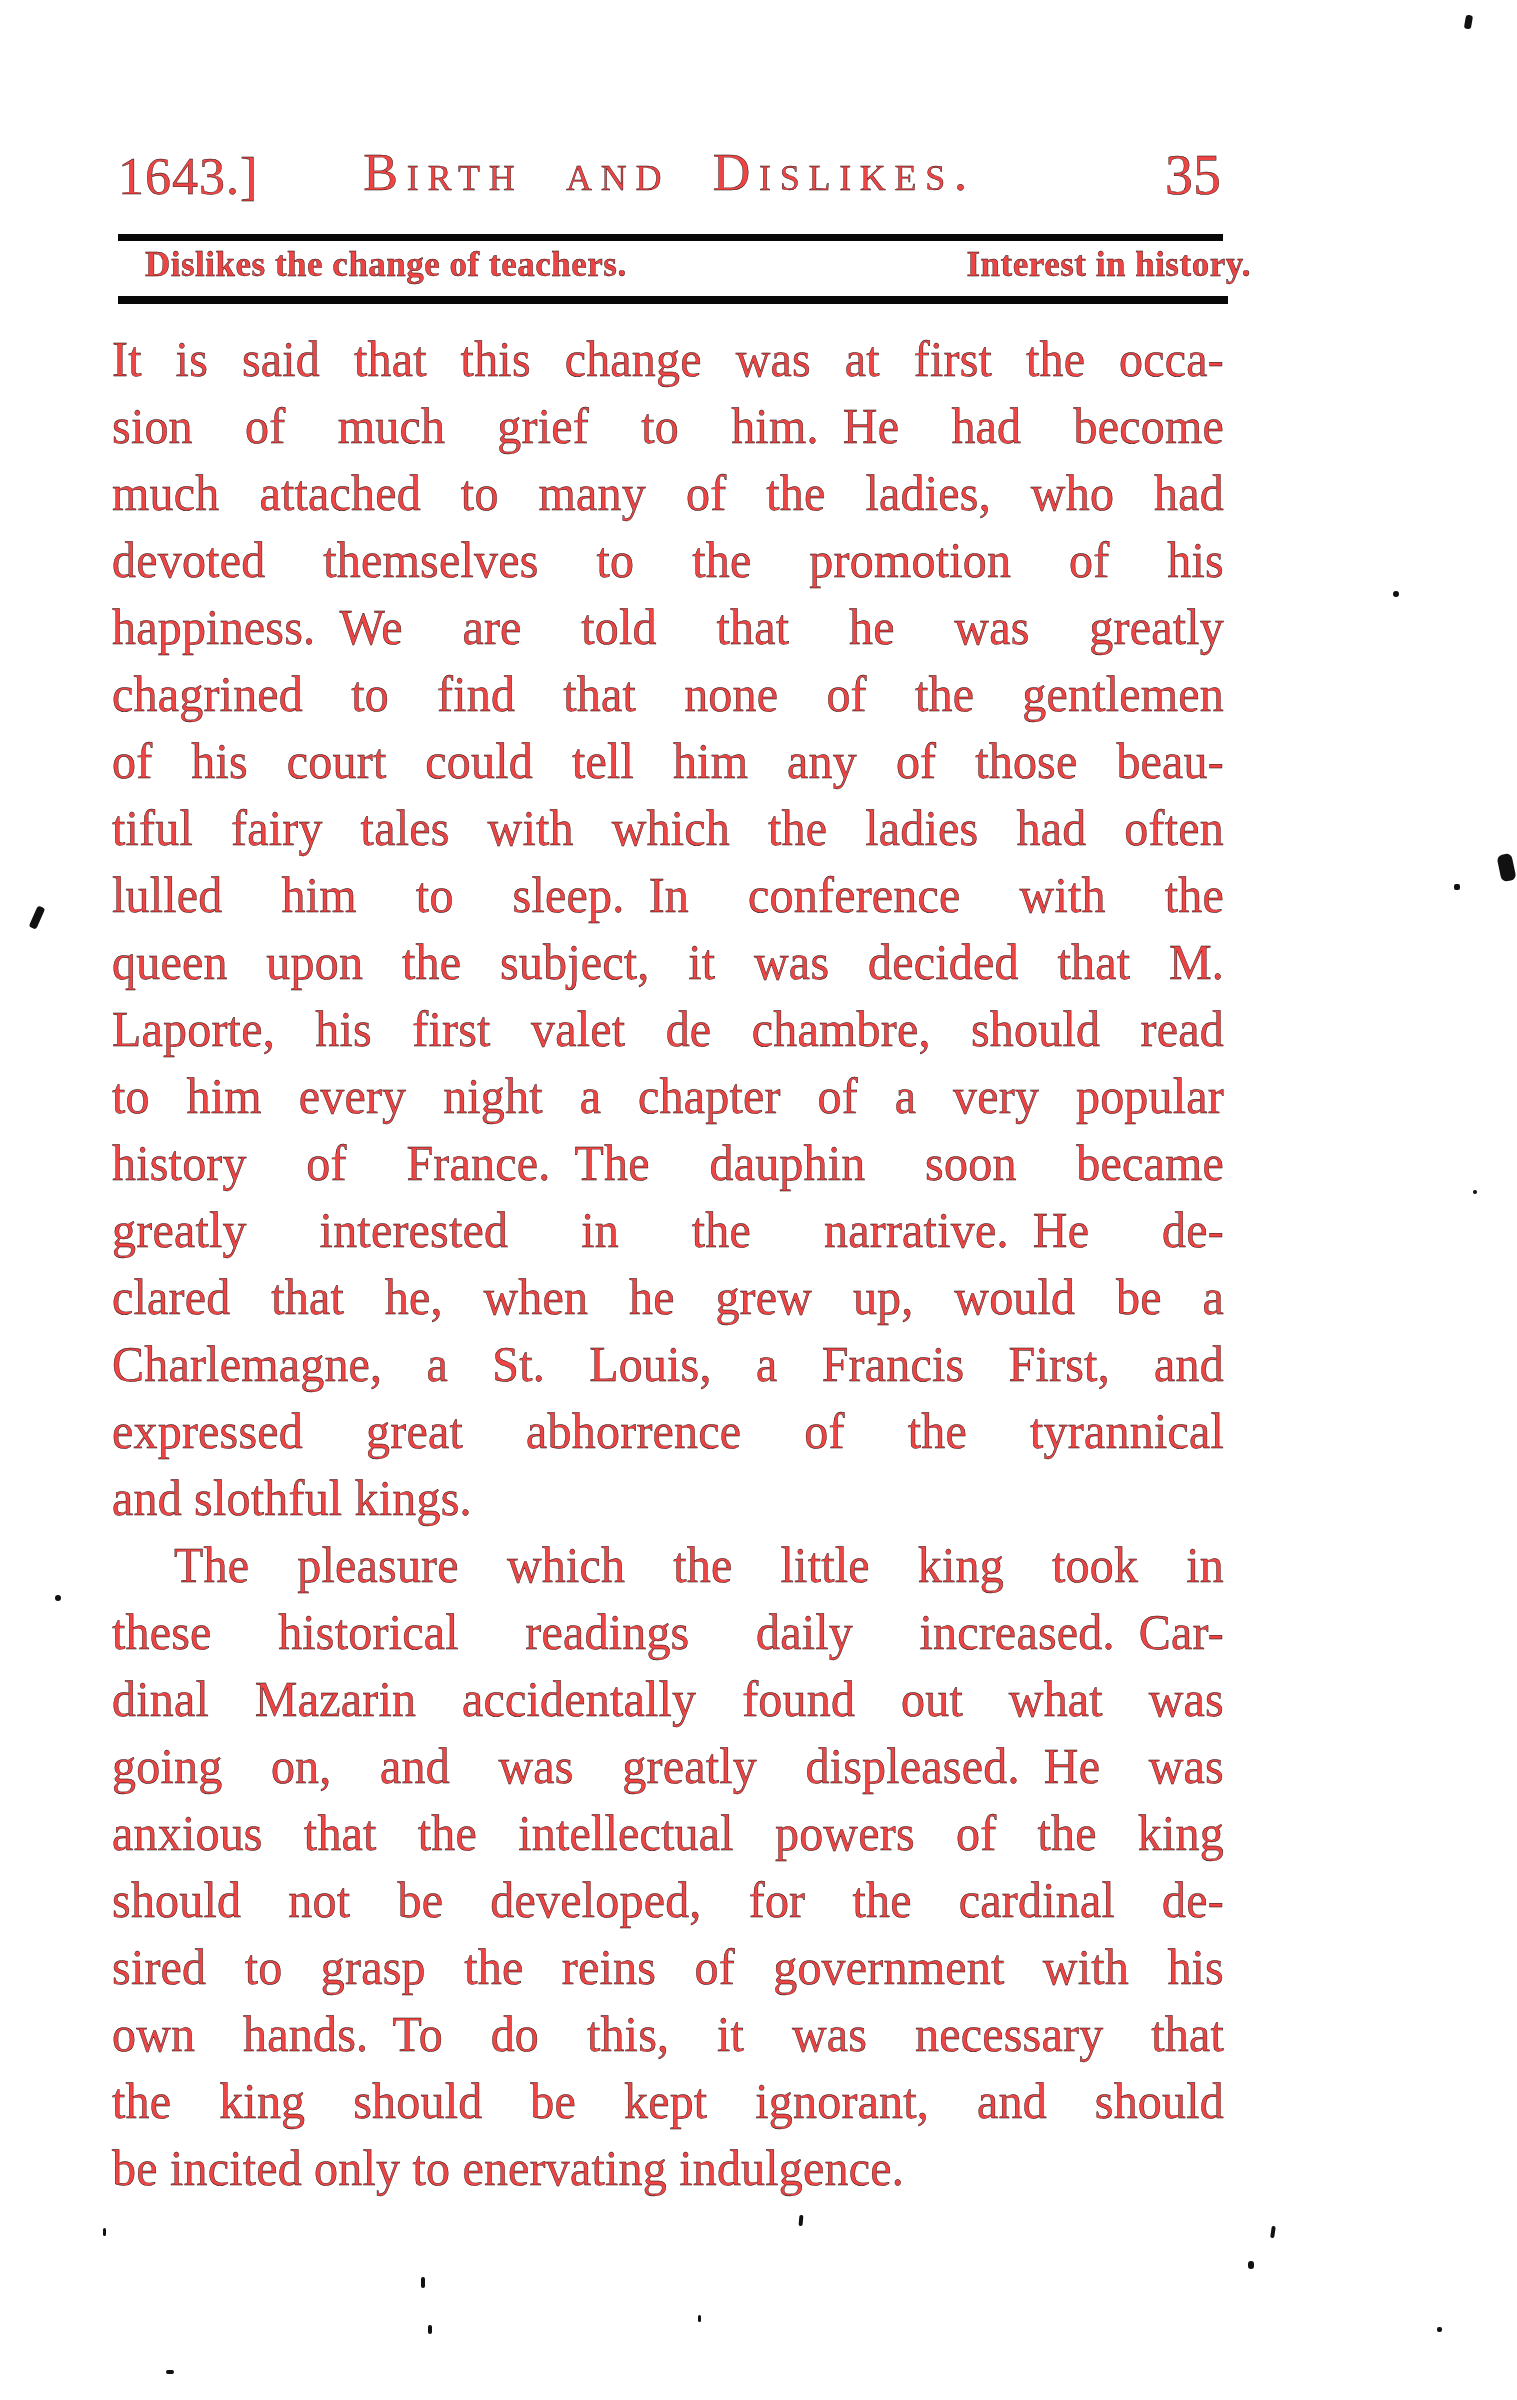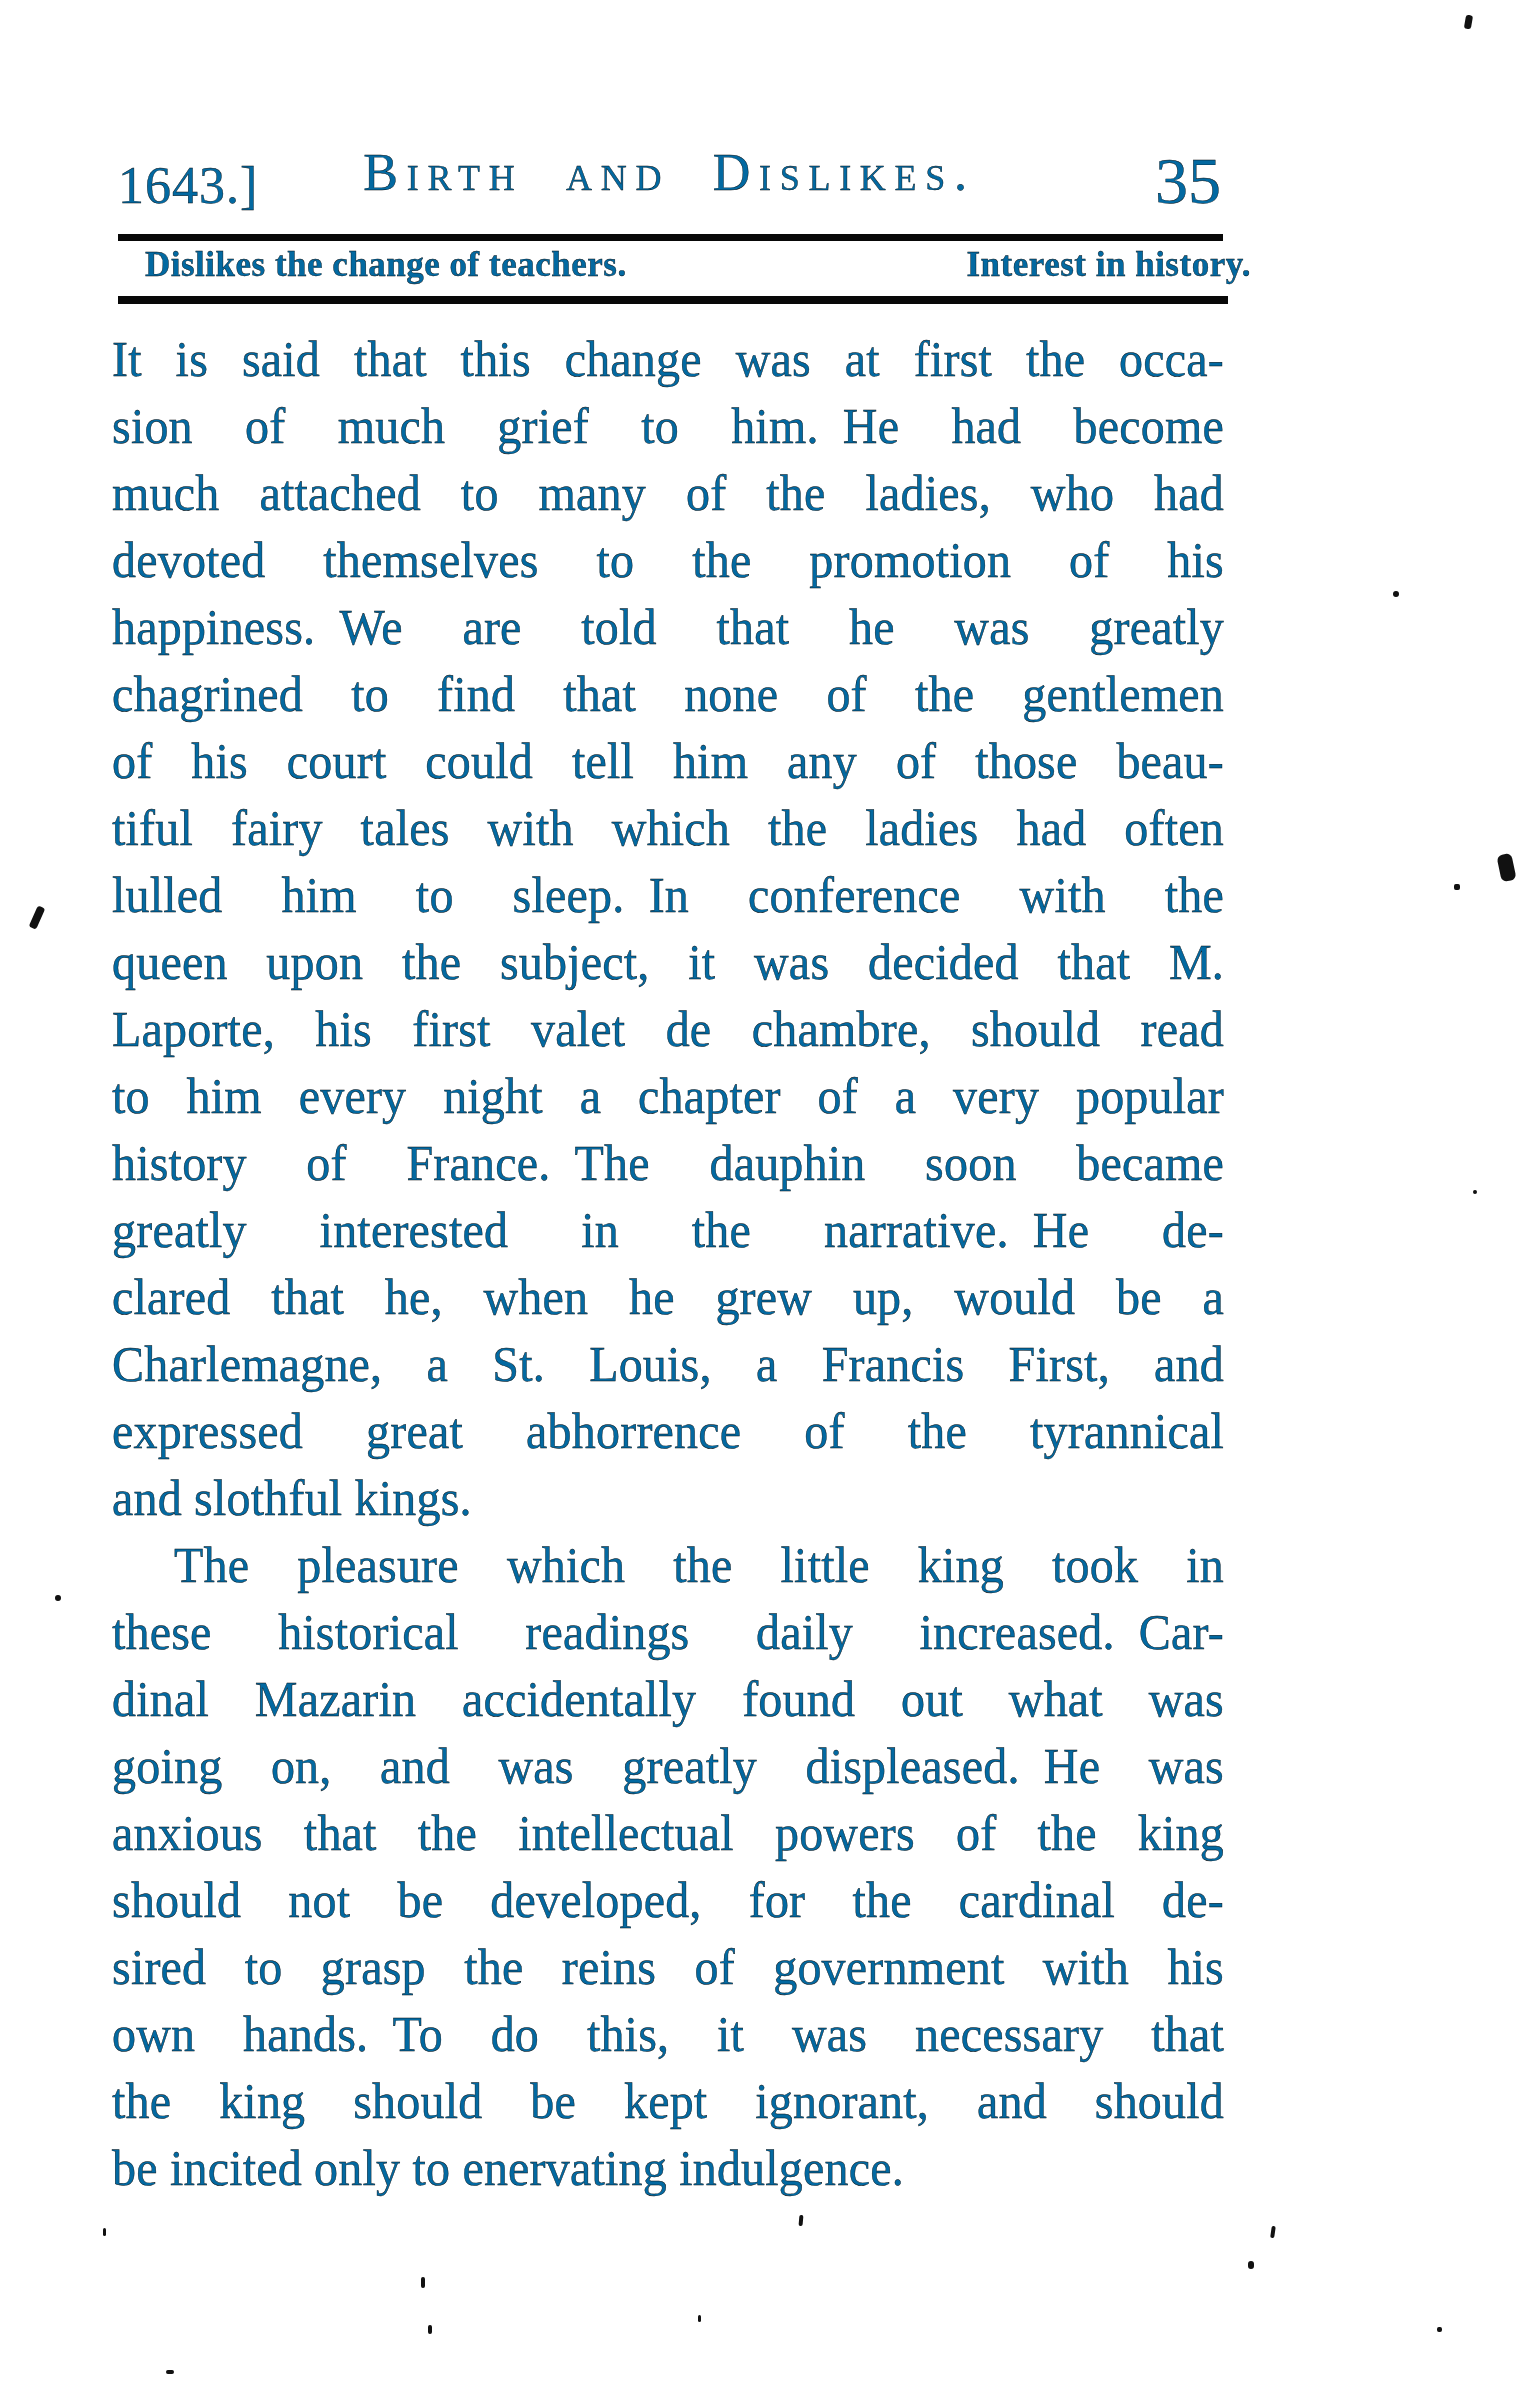--- a/index.html
+++ b/index.html
@@ -5,21 +5,21 @@
   html, body {
     margin: 0;
     padding: 0;
     background: #ffffff;
   }
   .page {
     position: relative;
     width: 1518px;
     height: 2400px;
     background: #ffffff;
-    color: #0369a1;
+    color: #ef4444;
     font-family: "Liberation Serif", "DejaVu Serif", serif;
     overflow: hidden;
     -webkit-text-stroke: 0.4px #0b0b0b;
   }
 
   
   .running-head {
     position: absolute;
     left: 118px;
     top: 143px;
@@ -37,21 +37,21 @@
     position: absolute;
     left: 50%;
     transform: translateX(-50%);
     font-variant: small-caps;
     font-size: 52px;
     letter-spacing: 8.7px;
     word-spacing: 21px;
     white-space: nowrap;
   }
   .page-number {
-    font-size: 66px;
+    font-size: 56px;
     margin-left: 14px;
   }
 
   
   .rule {
     position: absolute;
     left: 118px;
     width: 1105px;
     background: #080808;
   }

